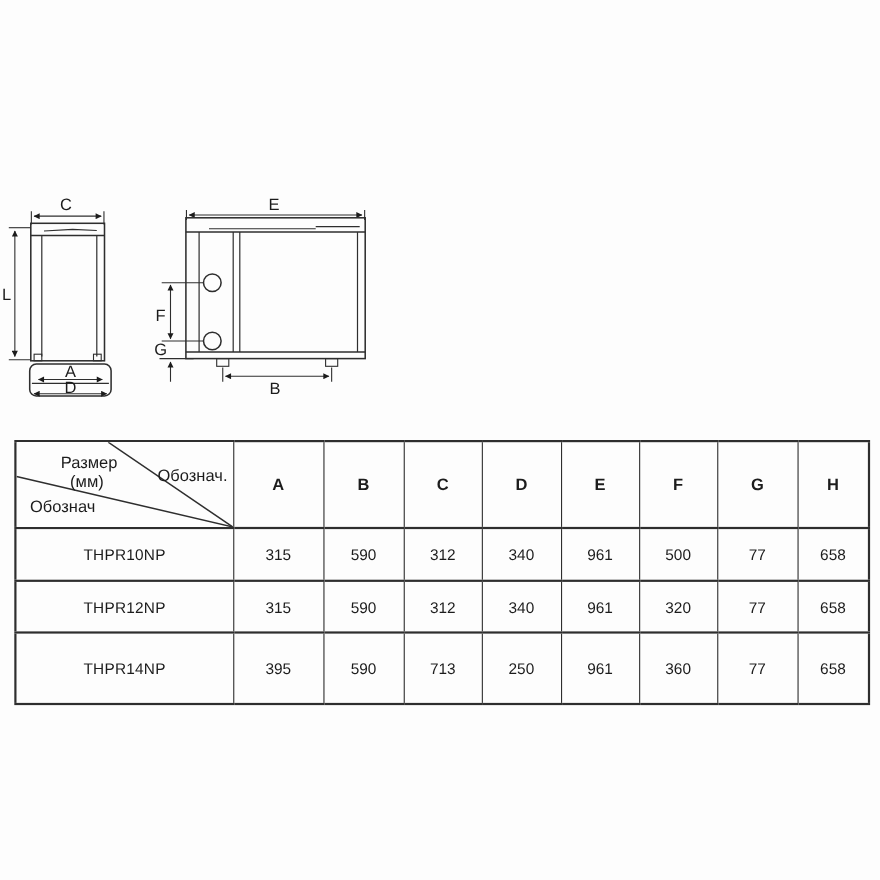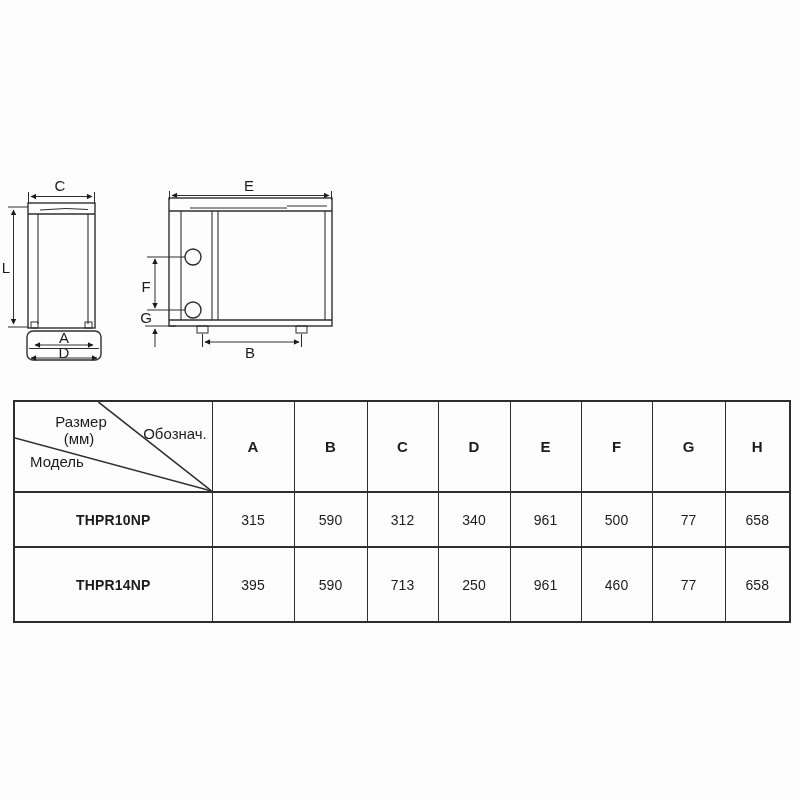--- a/index.html
+++ b/index.html
@@ -18,21 +18,21 @@
     border:2px solid #2e2e2e;
   }
   table.dims th, table.dims td{
     border:1px solid #2e2e2e;
     border-top-width:2px;border-bottom-width:2px;
     font-size:14px;text-align:center;vertical-align:middle;
     padding:0;background:#fdfdfd;
   }
   table.dims th.col-letter{font-size:15px;font-weight:bold;}
   td.model-cell{
-    text-align:left;padding-left:10px;font-weight:bold;font-size:14px;
+    text-align:left;padding-left:10px;font-weight:normal;font-size:14px;
     letter-spacing:0.2px;
   }
   th.corner{position:relative;padding:0;}
   .corner-svg{position:absolute;left:0;top:0;width:100%;height:100%;}
   .corner-lbl{
     position:absolute;transform:translate(-50%,-50%);
     font-size:15px;font-weight:normal;white-space:nowrap;
   }
 </style>
 </head>
@@ -129,21 +129,21 @@
     <tbody>
         <tr style="height:79px">
       <th class="corner">
         <svg class="corner-svg" viewBox="0 0 198 79" preserveAspectRatio="none">
           <line x1="84" y1="0" x2="198" y2="79" stroke="#2e2e2e" stroke-width="1.4"></line>
           <line x1="0" y1="32" x2="198" y2="79" stroke="#2e2e2e" stroke-width="1.4"></line>
         </svg>
         <span class="corner-lbl" style="left:66px;top:19px">Размер</span>
         <span class="corner-lbl" style="left:64px;top:36px">(мм)</span>
         <span class="corner-lbl" style="left:160px;top:31px">Обознач.</span>
-        <span class="corner-lbl" style="left:42px;top:59px">Модель</span>
+        <span class="corner-lbl" style="left:42px;top:59px">Обознач</span>
       </th>
       <th class="col-letter">A</th>
       <th class="col-letter">B</th>
       <th class="col-letter">C</th>
       <th class="col-letter">D</th>
       <th class="col-letter">E</th>
       <th class="col-letter">F</th>
       <th class="col-letter">G</th>
       <th class="col-letter">H</th>
     </tr>
@@ -151,26 +151,37 @@
       <td class="model-cell">THPR10NP</td>
       <td>315</td>
       <td>590</td>
       <td>312</td>
       <td>340</td>
       <td>961</td>
       <td>500</td>
       <td>77</td>
       <td>658</td>
     </tr>
+    <tr style="height:47px">
+      <td class="model-cell">THPR12NP</td>
+      <td>315</td>
+      <td>590</td>
+      <td>312</td>
+      <td>340</td>
+      <td>961</td>
+      <td>320</td>
+      <td>77</td>
+      <td>658</td>
+    </tr>
     <tr style="height:65px">
       <td class="model-cell">THPR14NP</td>
       <td>395</td>
       <td>590</td>
       <td>713</td>
       <td>250</td>
       <td>961</td>
-      <td>460</td>
+      <td>360</td>
       <td>77</td>
       <td>658</td>
     </tr>
   </tbody>
     </table>
 </div>
 
 </body></html>

